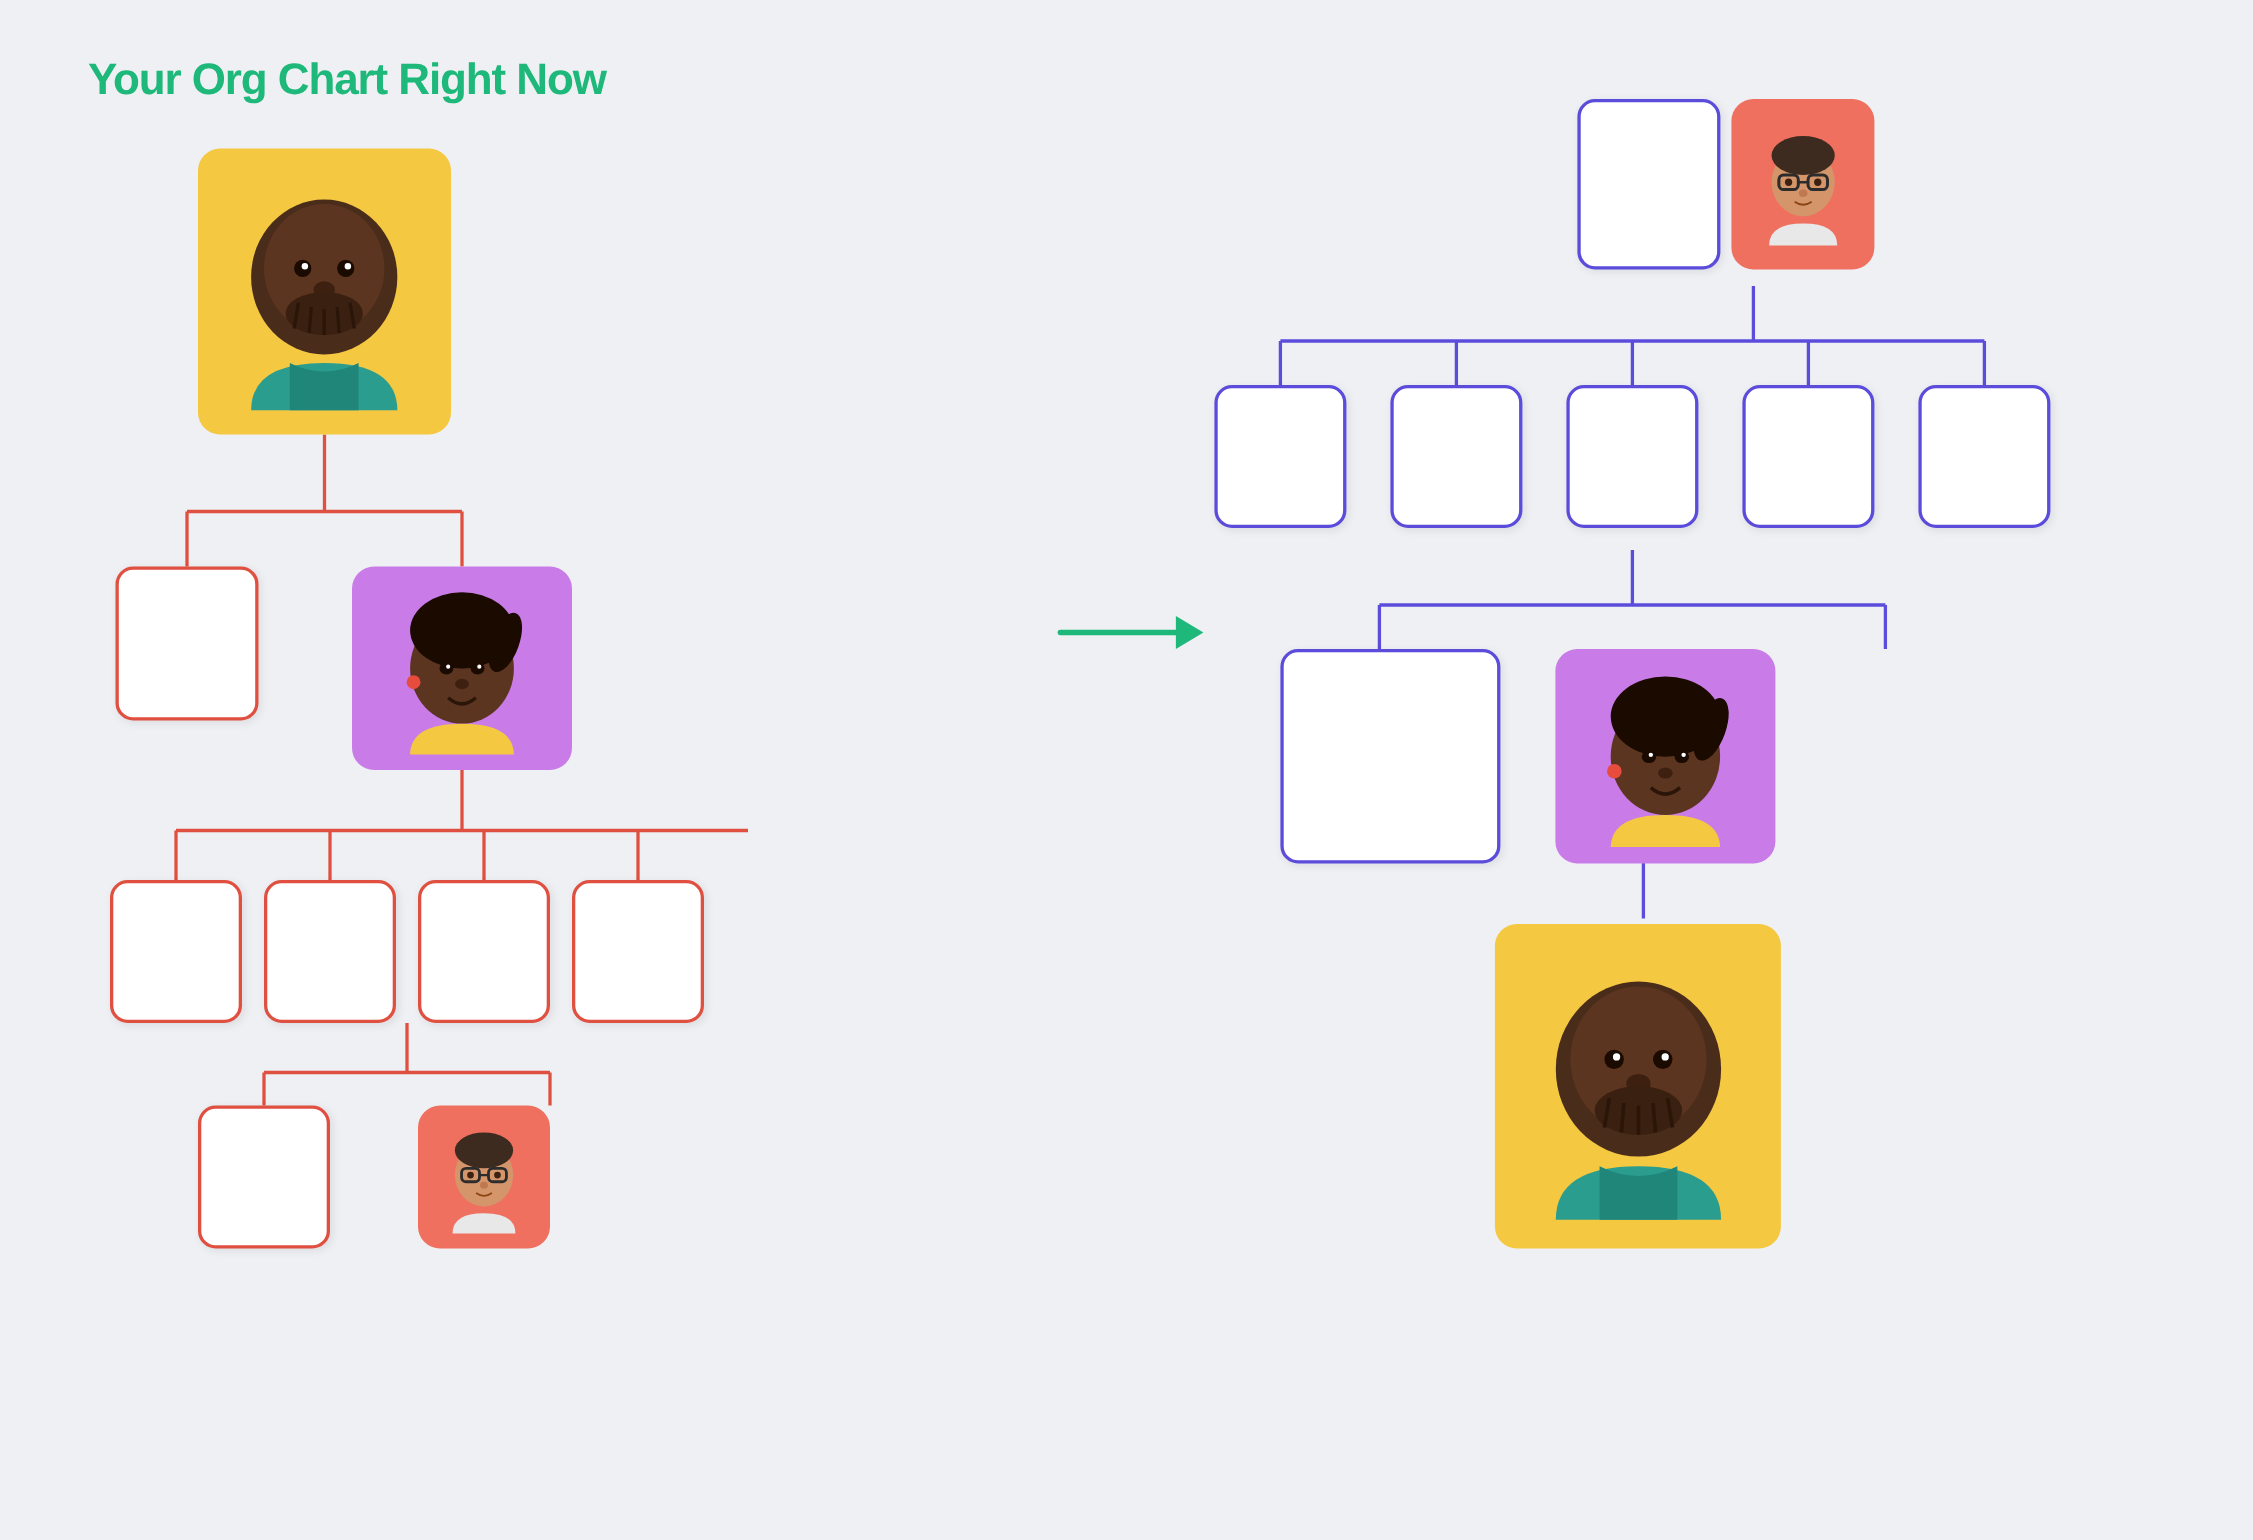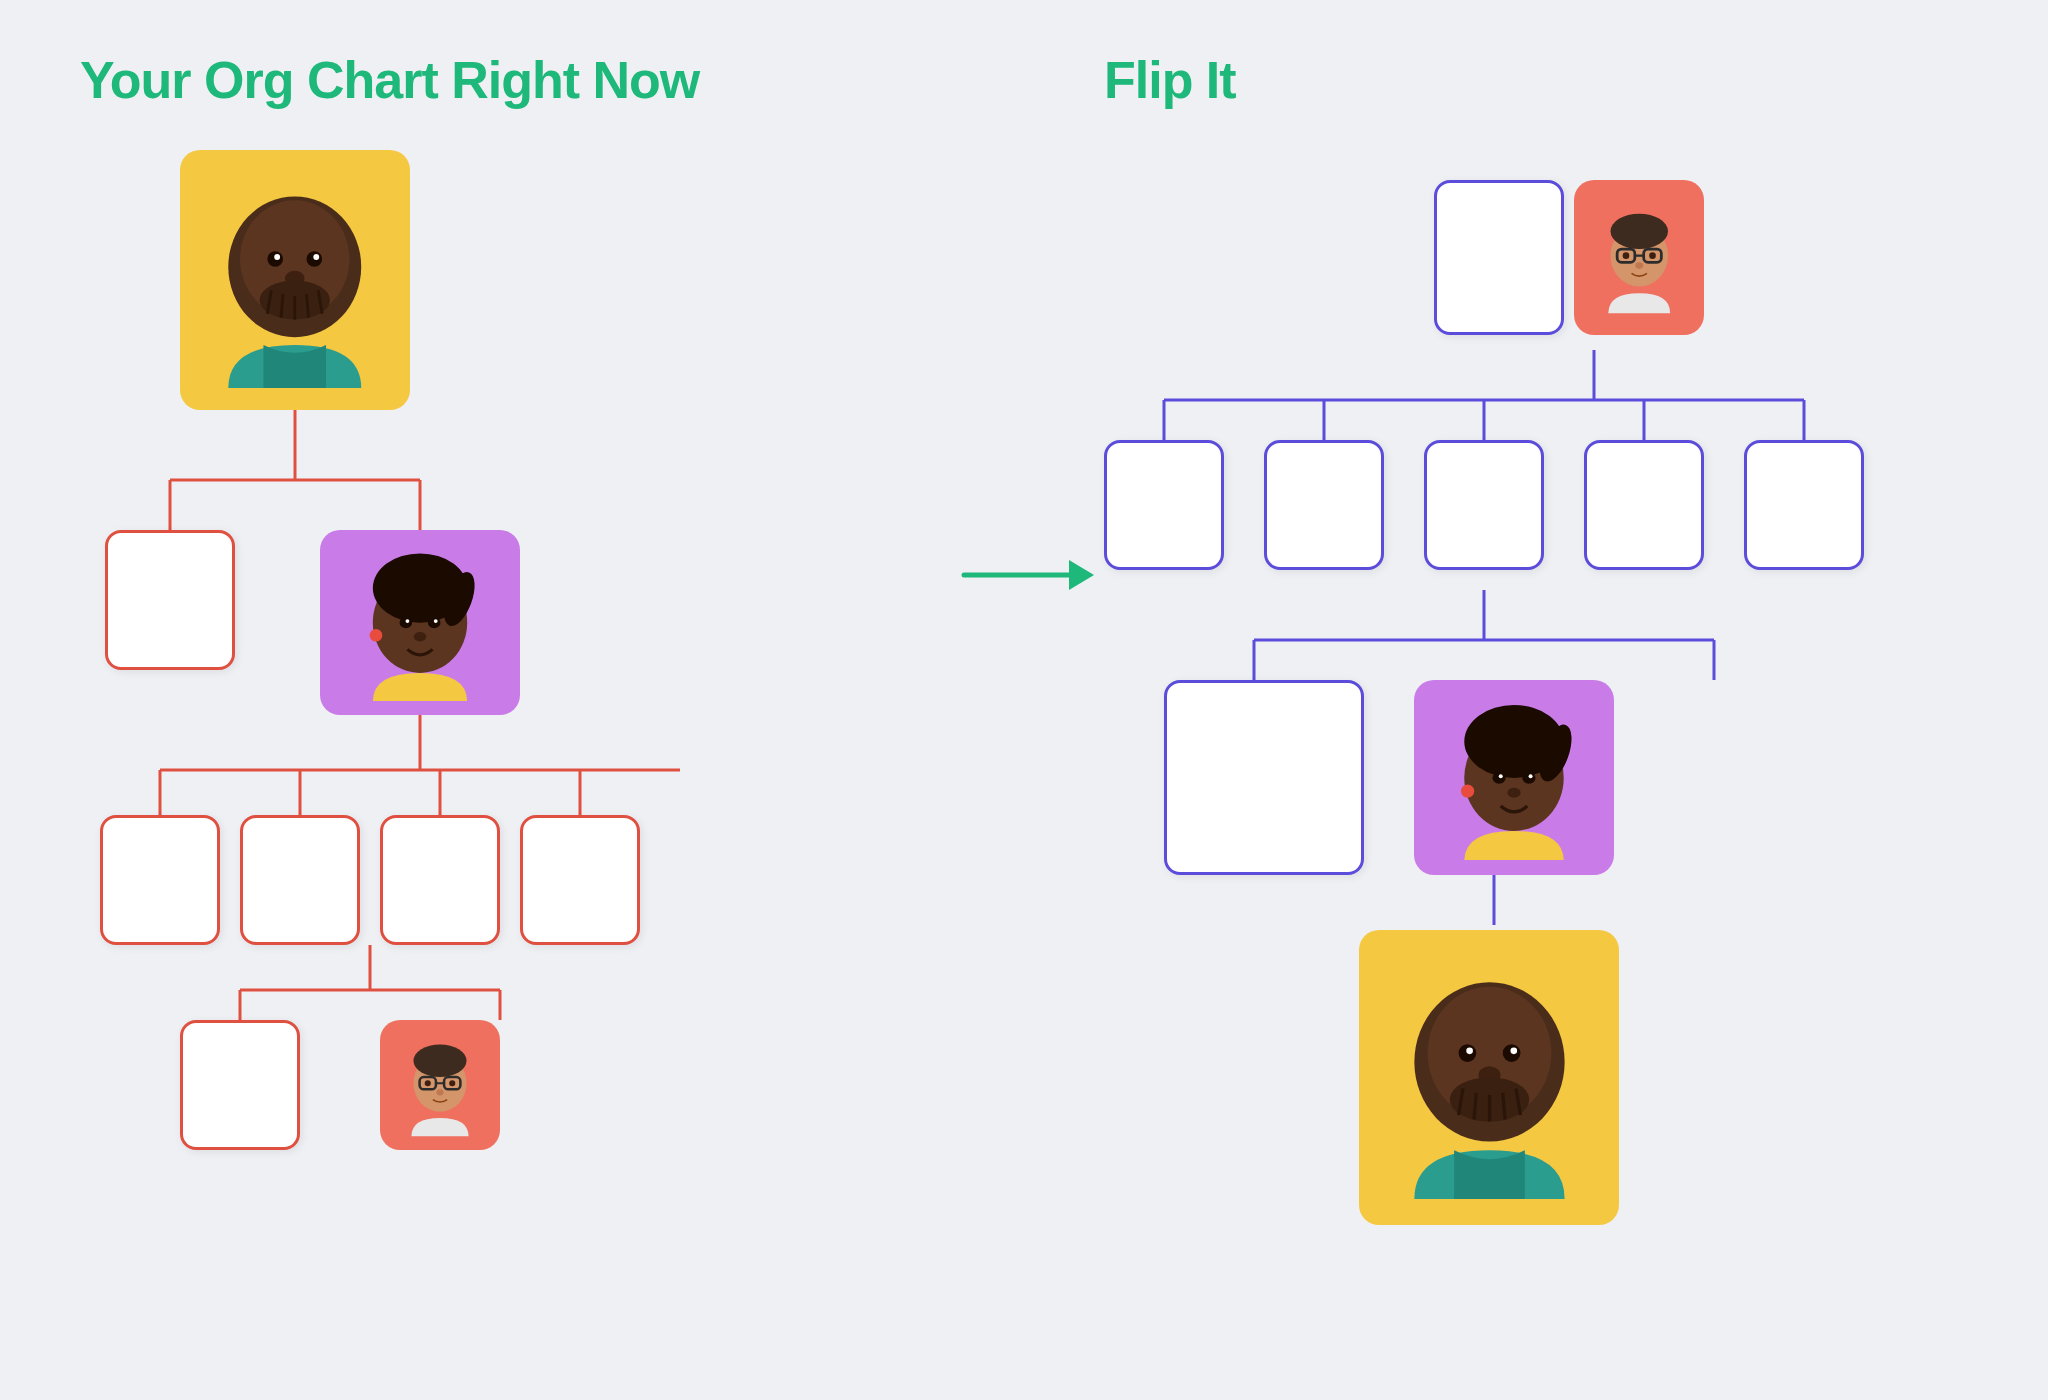--- a/index.html
+++ b/index.html
@@ -23,21 +23,21 @@
       padding: 50px 80px;
     }
 
     .section {
       flex: 1;
       position: relative;
       height: 100%;
     }
 
     .section-title {
-      font-size: 52px;
+      font-size: 40px;
       font-weight: 800;
       color: #1db87a;
       margin-bottom: 40px;
       letter-spacing: -1px;
     }
 
     
     .arrow-container {
       display: flex;
       align-items: center;
@@ -240,21 +240,20 @@
   </div>
 
   <div class="arrow-container">
     <svg class="arrow-svg" viewBox="0 0 140 50">
       <line x1="10" y1="25" x2="118" y2="25" stroke="#1db87a" stroke-width="5" stroke-linecap="round"></line>
       <polygon points="115,10 140,25 115,40" fill="#1db87a"></polygon>
     </svg>
   </div>
 
   <div class="section">
-    <div class="section-title">Flip It</div>
 
     <div class="right-chart">
 
       <svg class="connector-svg">
 
         <line x1="490" y1="200" x2="490" y2="250" stroke="#5b4cdb" stroke-width="3"></line>
 
         <line x1="60" y1="250" x2="700" y2="250" stroke="#5b4cdb" stroke-width="3"></line>
 
         <line x1="60" y1="250" x2="60" y2="290" stroke="#5b4cdb" stroke-width="3"></line>

